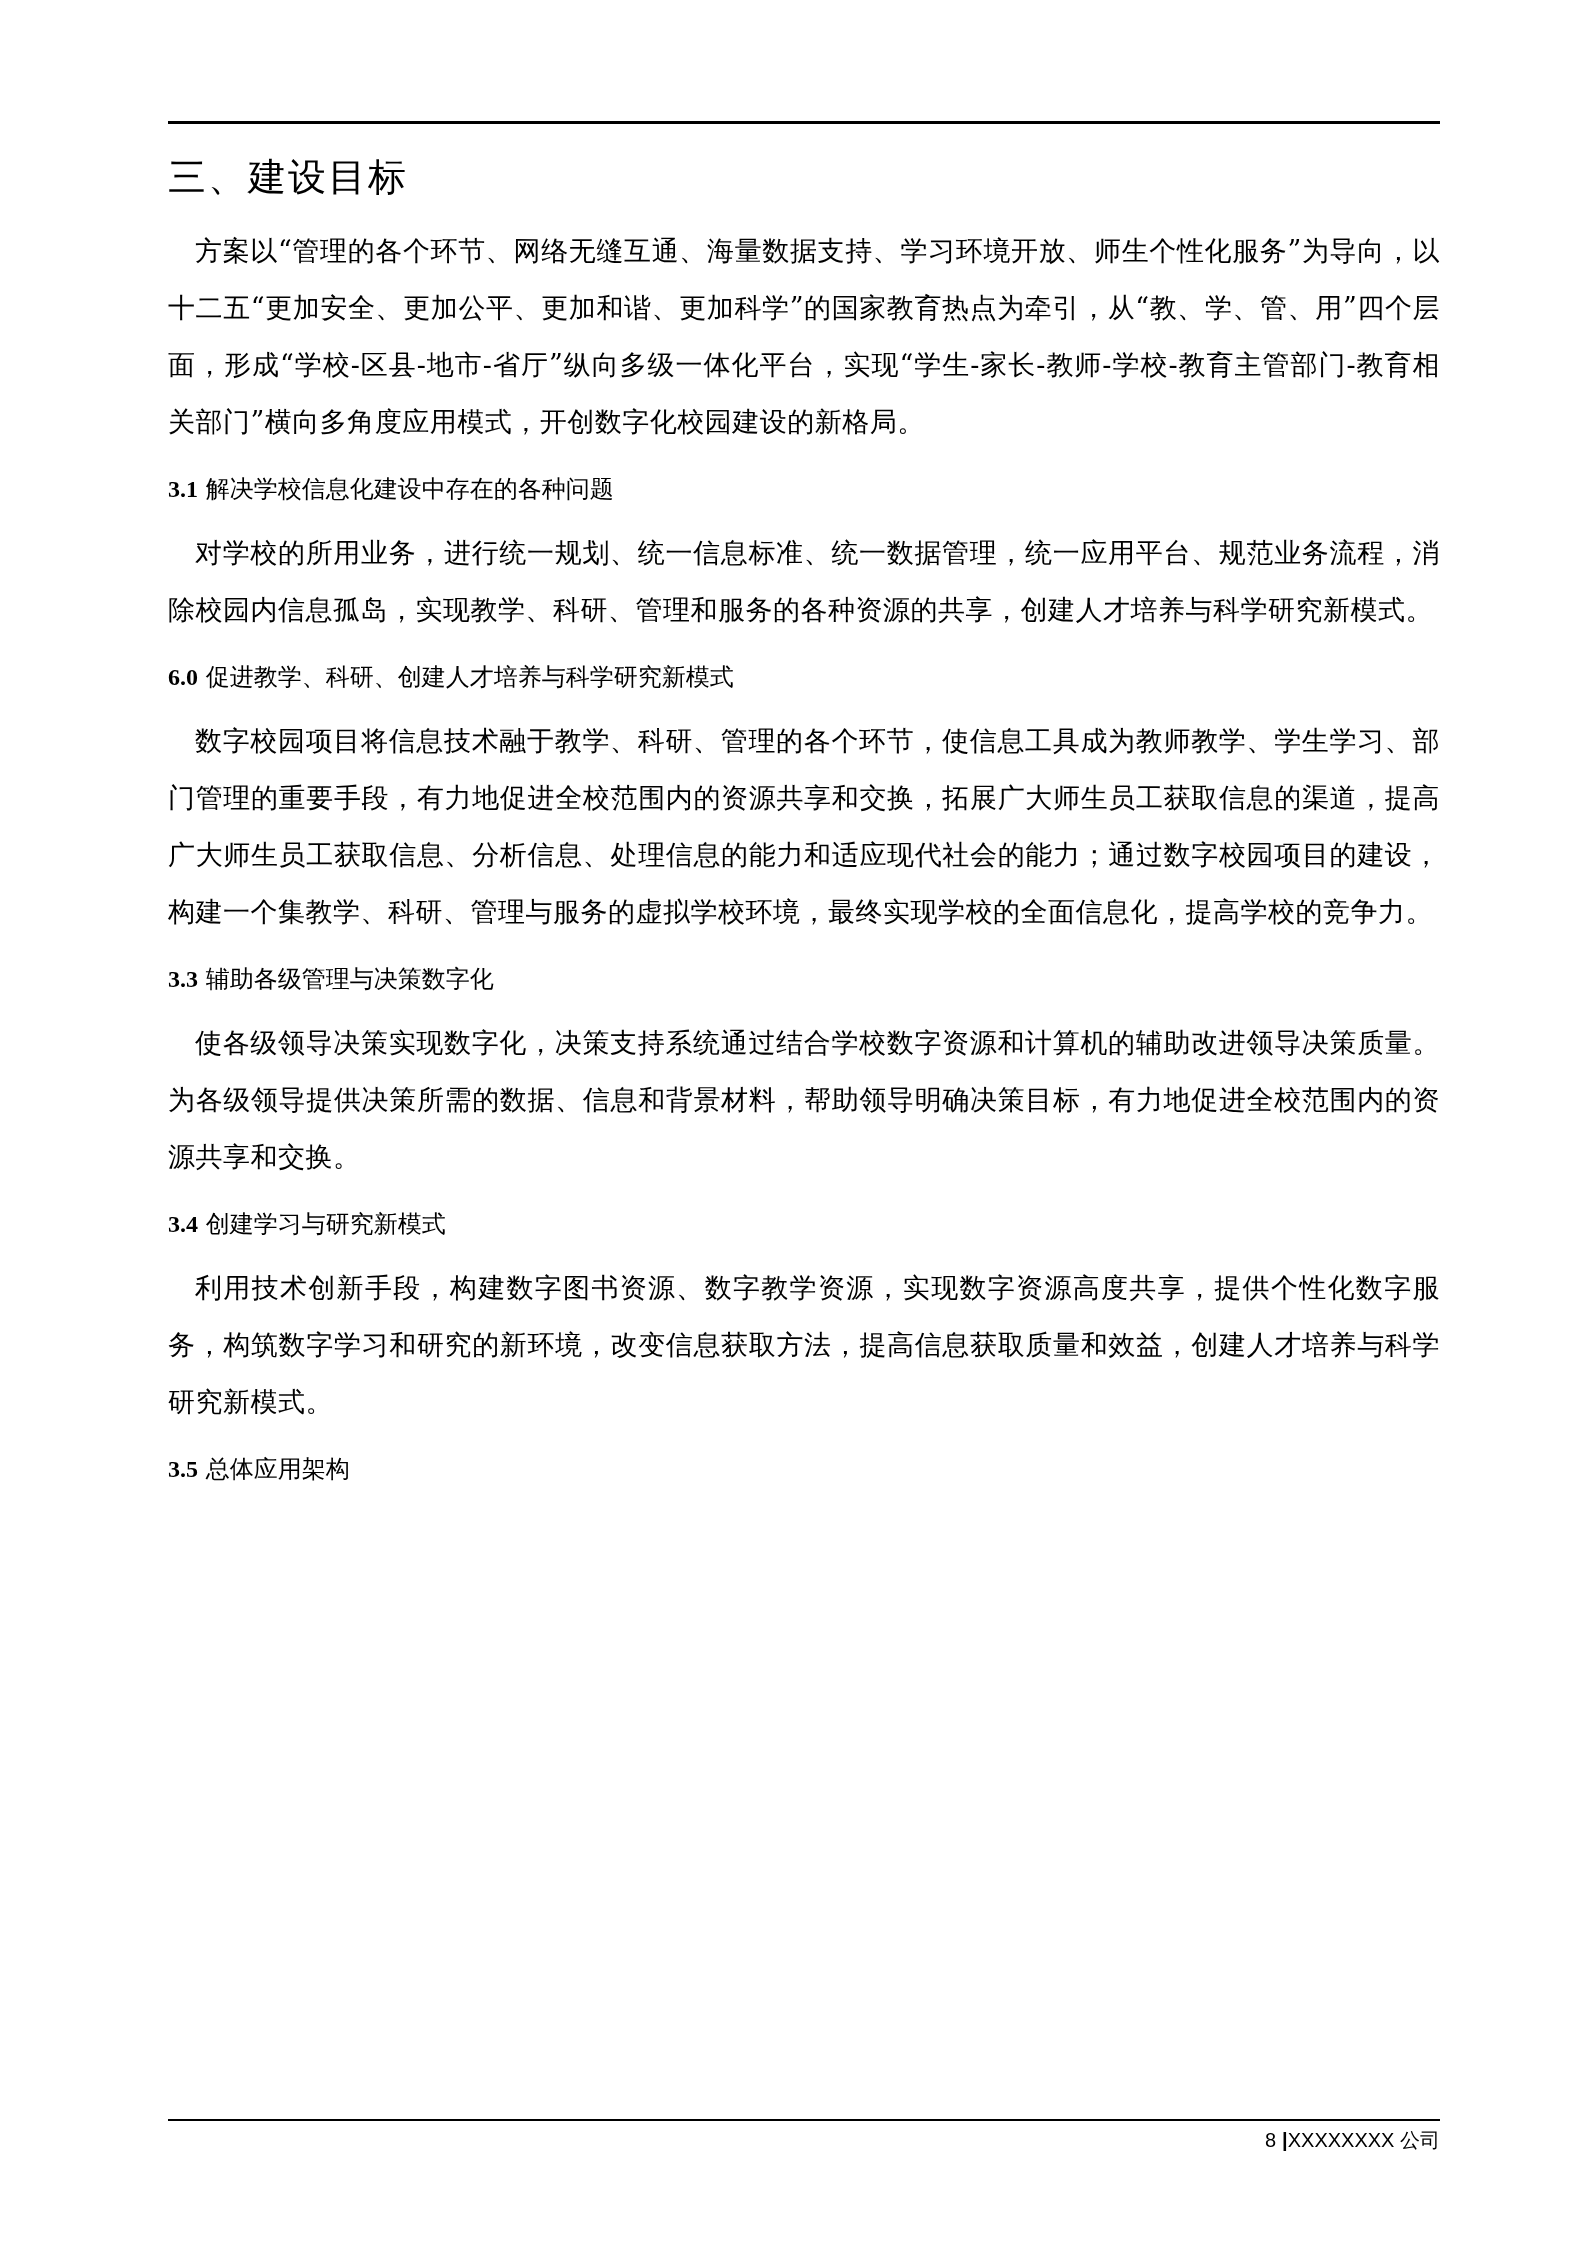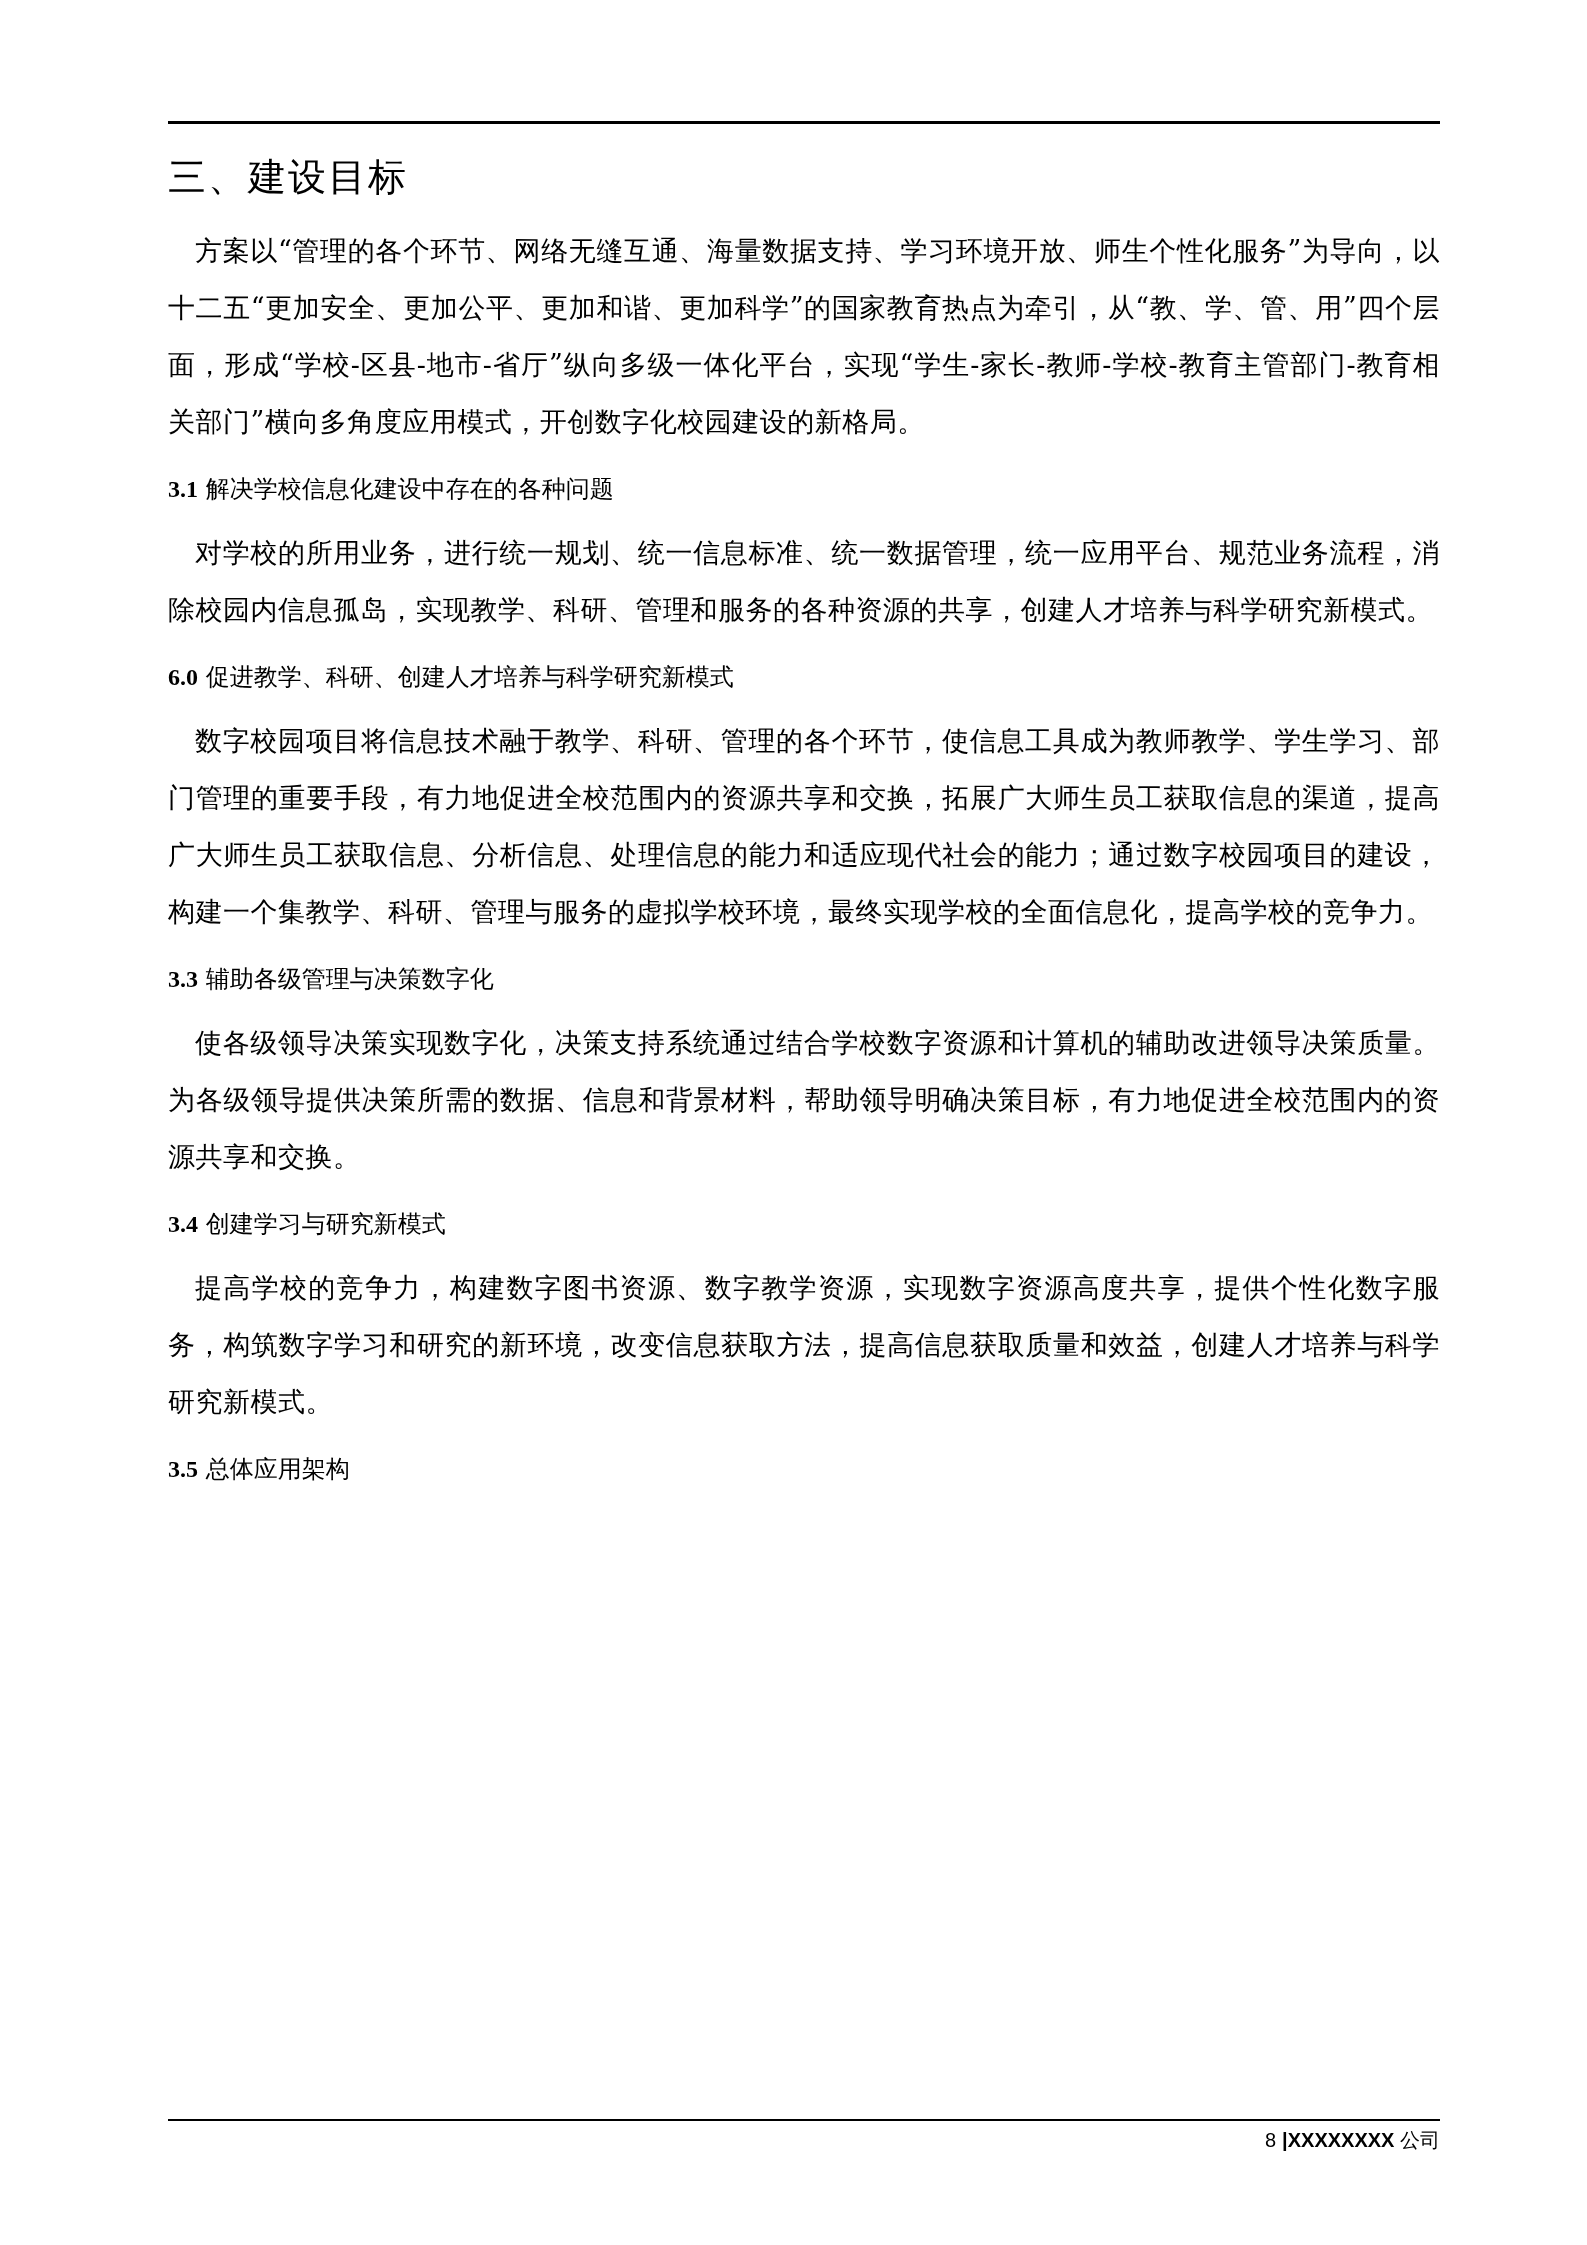--- a/index.html
+++ b/index.html
@@ -70,21 +70,21 @@
       position: absolute;
       right: 147px;
       top: 2126px;
       font-family: "Liberation Sans", "DejaVu Sans", sans-serif;
       font-size: 20px;
       line-height: 28px;
       color: #000;
     }
     .footer .page-num { margin-right: 6px; }
     .footer .sep { font-weight: bold; }
-    .footer .company-name { font-weight: bold; margin-top: 32px; }
+    .footer .company-name { font-weight: normal; margin-top: 32px; }
   </style>
 </head>
 <body>
 
 <div class="top-rule"></div>
 
 <div class="content">
   <h1 class="h1">三、建设目标</h1>
   <p class="para">方案以“管理的各个环节、网络无缝互通、海量数据支持、学习环境开放、师生个性化服务”为导向，以十二五“更加安全、更加公平、更加和谐、更加科学”的国家教育热点为牵引，从“教、学、管、用”四个层面，形成“学校-区县-地市-省厅”纵向多级一体化平台，实现“学生-家长-教师-学校-教育主管部门-教育相关部门”横向多角度应用模式，开创数字化校园建设的新格局。</p>
 
@@ -98,21 +98,21 @@
     <p class="para">数字校园项目将信息技术融于教学、科研、管理的各个环节，使信息工具成为教师教学、学生学习、部门管理的重要手段，有力地促进全校范围内的资源共享和交换，拓展广大师生员工获取信息的渠道，提高广大师生员工获取信息、分析信息、处理信息的能力和适应现代社会的能力；通过数字校园项目的建设，构建一个集教学、科研、管理与服务的虚拟学校环境，最终实现学校的全面信息化，提高学校的竞争力。</p>
   </div>
 
   <div>
     <h2 class="h2"><span class="num">3.3</span> <span class="txt">辅助各级管理与决策数字化</span></h2>
     <p class="para">使各级领导决策实现数字化，决策支持系统通过结合学校数字资源和计算机的辅助改进领导决策质量。为各级领导提供决策所需的数据、信息和背景材料，帮助领导明确决策目标，有力地促进全校范围内的资源共享和交换。</p>
   </div>
 
   <div>
     <h2 class="h2"><span class="num">3.4</span> <span class="txt">创建学习与研究新模式</span></h2>
-    <p class="para">提高学校的竞争力，构建数字图书资源、数字教学资源，实现数字资源高度共享，提供个性化数字服务，构筑数字学习和研究的新环境，改变信息获取方法，提高信息获取质量和效益，创建人才培养与科学研究新模式。</p>
+    <p class="para">利用技术创新手段，构建数字图书资源、数字教学资源，实现数字资源高度共享，提供个性化数字服务，构筑数字学习和研究的新环境，改变信息获取方法，提高信息获取质量和效益，创建人才培养与科学研究新模式。</p>
   </div>
 
   <div>
     <h2 class="h2"><span class="num">3.5</span> <span class="txt"> 总体应用架构</span></h2>
   </div>
 </div>
 
 <div class="footer-rule"></div>
 <div class="footer">
   <span class="page-num">8</span><span class="sep">|</span><span class="company-name">XXXXXXXX</span><span> 公司</span>

